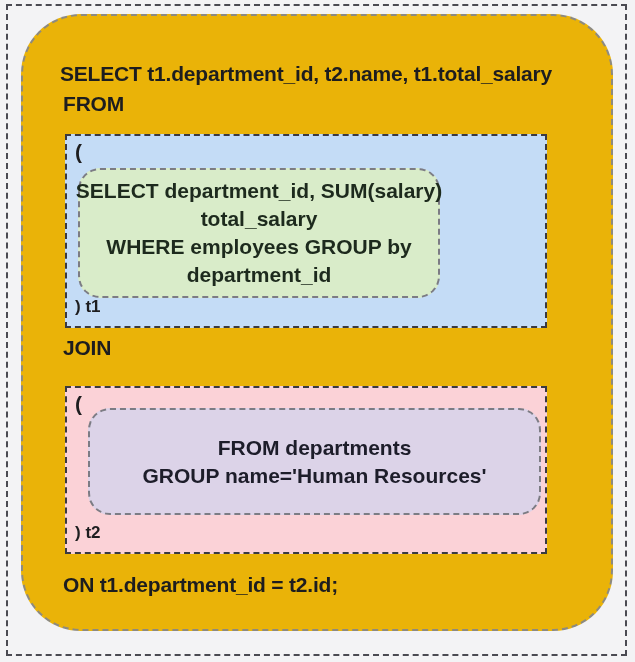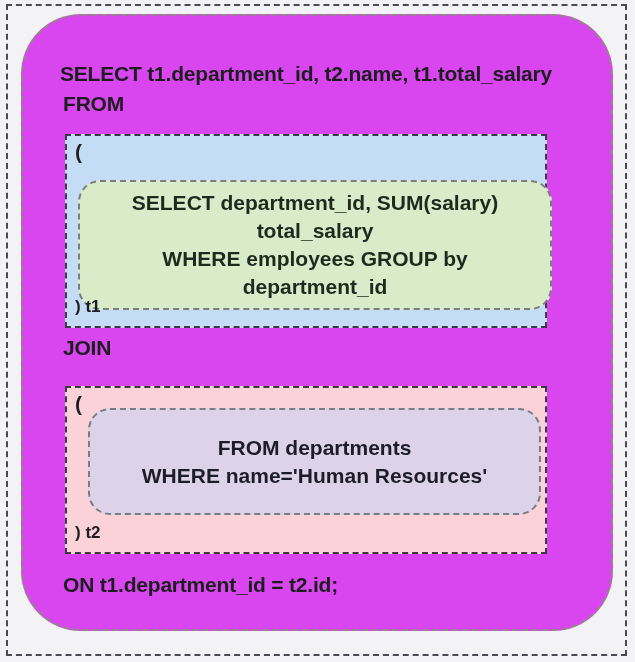--- a/index.html
+++ b/index.html
@@ -27,21 +27,21 @@
     box-sizing: border-box;
   }
 
   
   #query-container {
     position: absolute;
     left: 21px;
     top: 14px;
     width: 592px;
     height: 617px;
-    background: #d946ef;
+    background: #eab308;
     border: 2px dashed #8d8a80;
     border-radius: 60px;
     box-sizing: border-box;
     text-decoration: underline;
   }
 
   .clause {
     position: absolute;
     color: #1d1d1f;
     font-size: 21px;
@@ -100,22 +100,22 @@
     border: 2px dashed #7c7c84;
     border-radius: 22px;
     box-sizing: border-box;
     display: flex;
     flex-direction: column;
     align-items: center;
     justify-content: center;
   }
   #inner-t1 {
     left: 11px;
-    top: 44px;
-    width: 474px;
+    top: 32px;
+    width: 362px;
     height: 130px;
     background: #d9ecc9;
   }
   #inner-t2 {
     left: 21px;
     top: 20px;
     width: 453px;
     height: 107px;
     background: #dcd3e8;
   }
@@ -156,21 +156,21 @@
   </div>
 
   <div class="clause" id="clause-join">JOIN</div>
 
   <div class="subquery-block" id="block-t2">
 
     <span class="paren-open">(</span>
 
     <div class="inner-box" id="inner-t2">
       <div class="inner-line">FROM departments</div>
-      <div class="inner-line">WHERE name='Human Resources'</div>
+      <div class="inner-line">GROUP name='Human Resources'</div>
     </div>
 
     <span class="paren-close">) t2</span>
   </div>
 
   <div class="clause" id="clause-on">ON t1.department_id = t2.id;</div>
 
 </div>
 
 </body></html>

